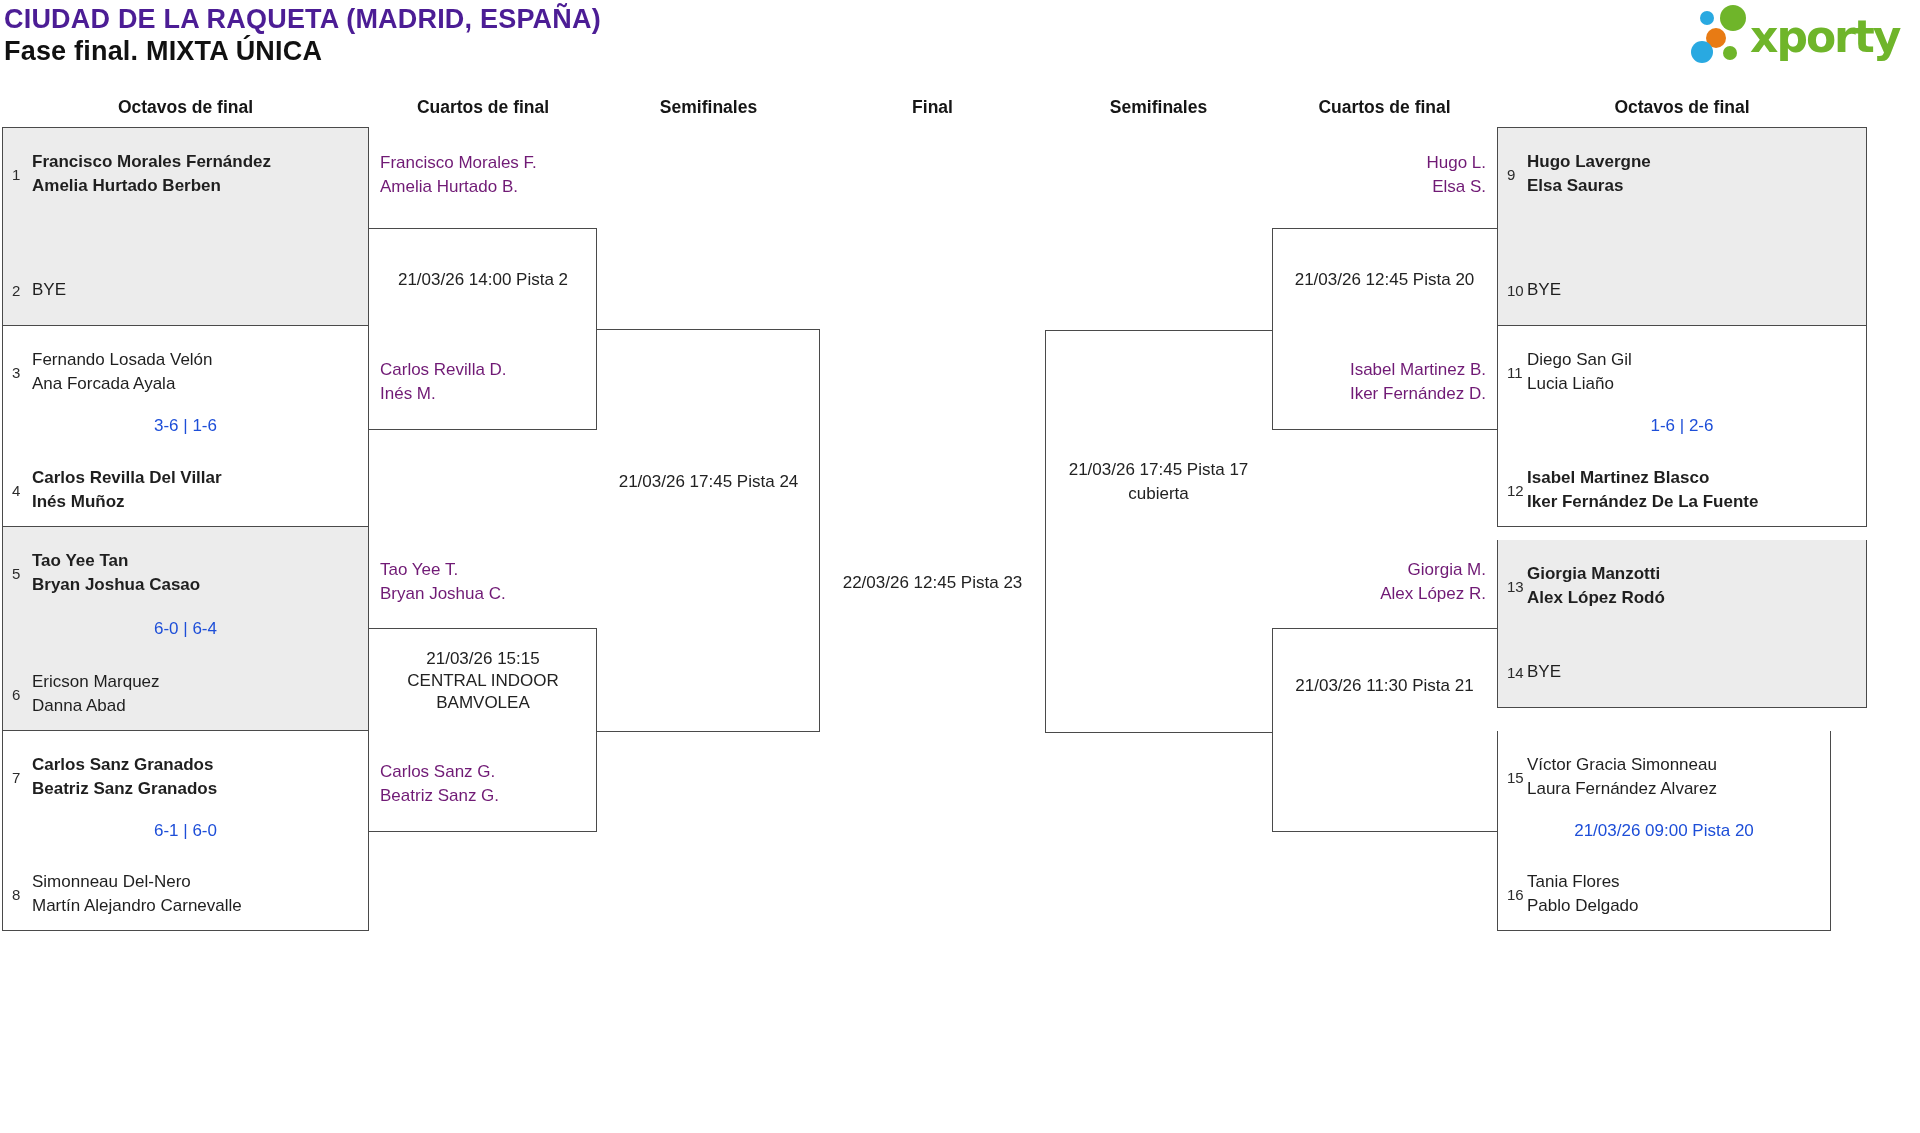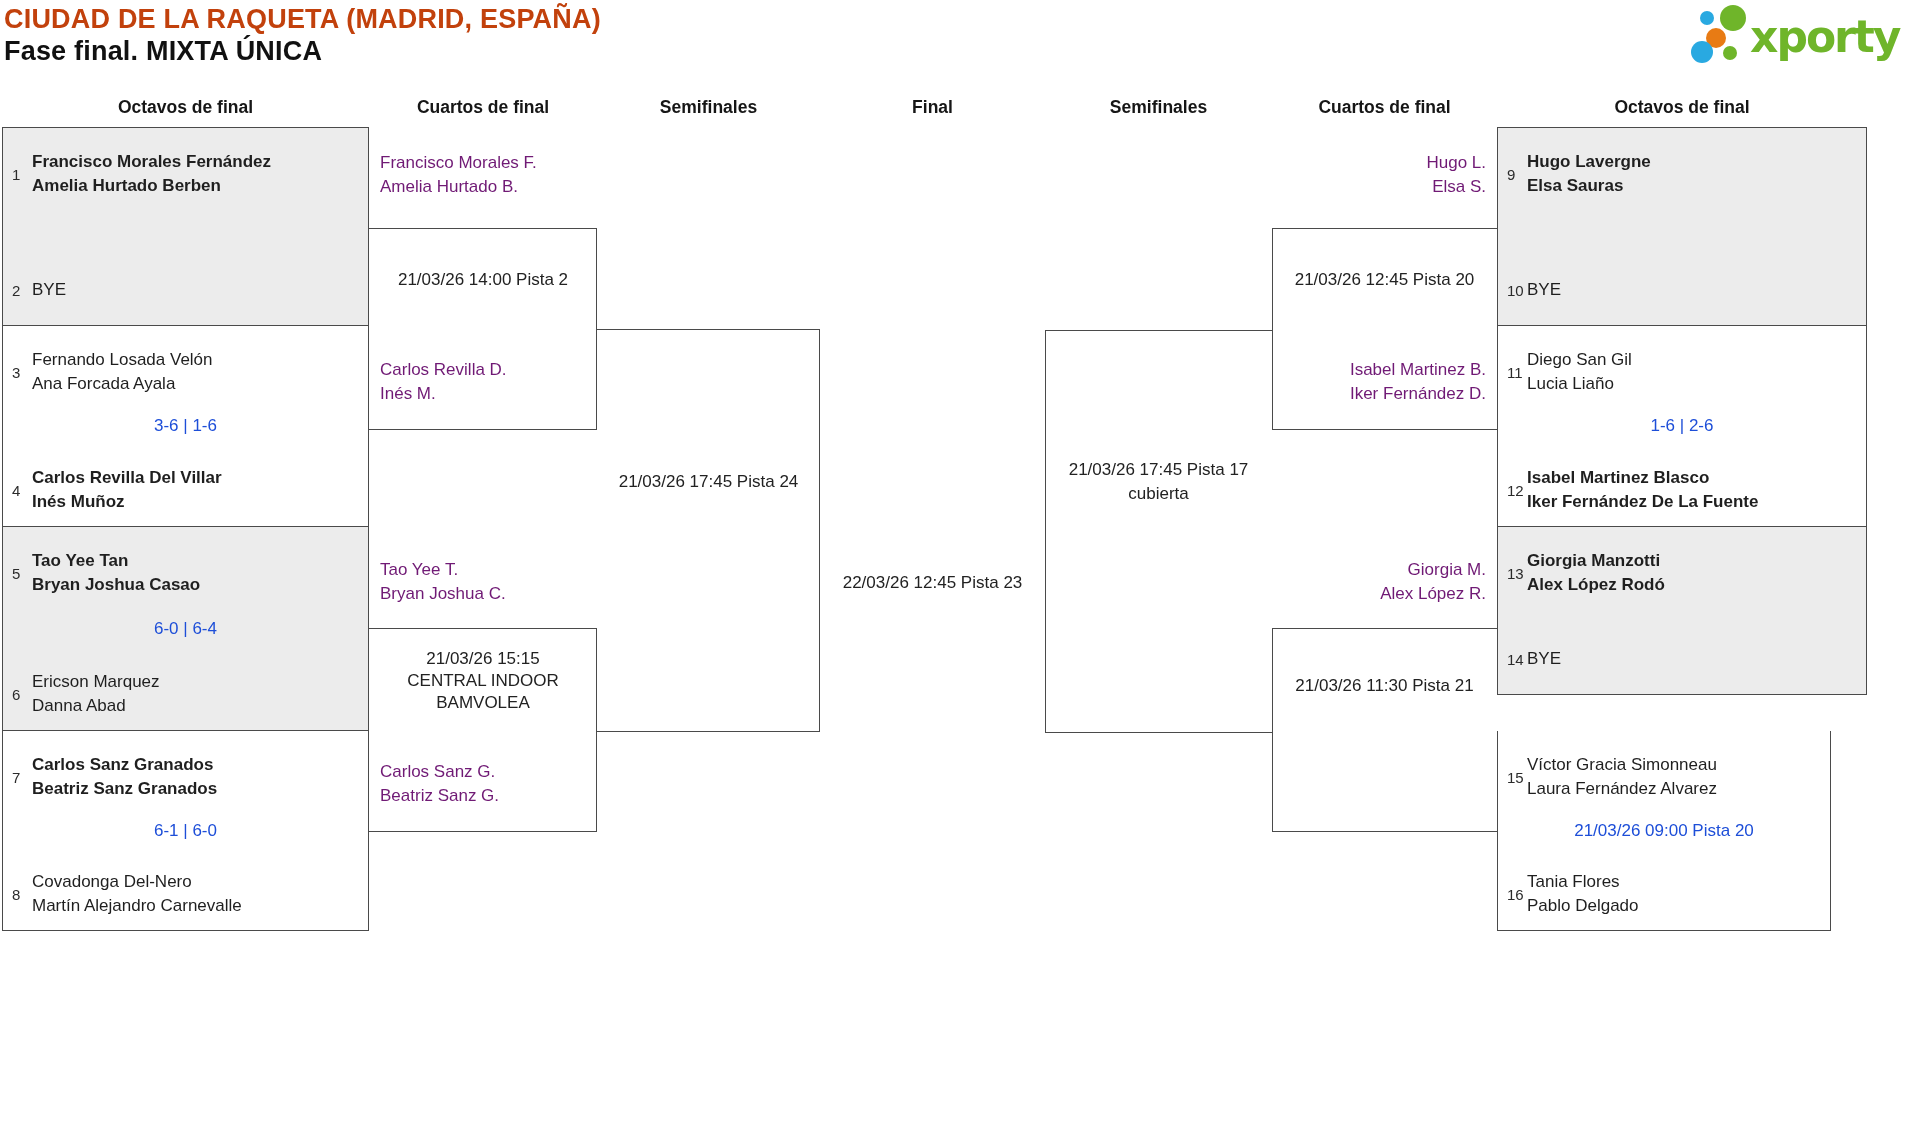--- a/index.html
+++ b/index.html
@@ -3,21 +3,21 @@
 <meta charset="utf-8">
 <style>
   html,body{margin:0;padding:0;background:#ffffff;}
   body{
     width:1920px;height:1133px;position:relative;overflow:hidden;
     font-family:"Liberation Sans","DejaVu Sans",sans-serif;
     color:#1f1f1f;-webkit-font-smoothing:antialiased;
   }
   .abs{position:absolute;}
   
-  .title{left:4px;top:3px;font-size:27px;font-weight:600;line-height:32px;letter-spacing:.2px;color:#c2410c;}
+  .title{left:4px;top:3px;font-size:27px;font-weight:600;line-height:32px;letter-spacing:.2px;color:#4c1d95;}
   .subtitle{left:4px;top:35px;font-size:27px;font-weight:600;line-height:32px;letter-spacing:.2px;color:#111;}
   .logo{left:1686px;top:2px;width:234px;height:66px;display:block;cursor:pointer;}
   
   .round-header{top:96px;height:22px;line-height:22px;text-align:center;font-size:17.5px;font-weight:600;color:#161616;}
   
   .obox{border:1.5px solid #4a4a4a;box-sizing:border-box;background:#fff;}
   .obox.no-top{border-top:none;}
   .obox.shaded{background:#ececec;}
   .row{position:absolute;left:0;right:0;display:flex;align-items:center;}
   .row-top{top:22px;}
@@ -121,21 +121,21 @@
     <span class="seed">7</span>
     <div class="names">
         <div class="nm">Carlos Sanz Granados</div>
                        <div class="nm">Beatriz Sanz Granados</div>
       </div>
   </div>
   <div class="mid">6-1 | 6-0</div>
   <div class="row row-bottom">
     <span class="seed">8</span>
     <div class="names">
-        <div class="nm">Covadonga Del-Nero</div>
+        <div class="nm">Simonneau Del-Nero</div>
                        <div class="nm">Martín Alejandro Carnevalle</div>
       </div>
   </div>
 </div>
 
 <div class="abs obox shaded" style="left:1497px;top:127px;width:370px;height:199px;">
   <div class="row row-top bold">
     <span class="seed">9</span>
     <div class="names">
         <div class="nm">Hugo Lavergne</div>
@@ -161,21 +161,21 @@
   <div class="mid">1-6 | 2-6</div>
   <div class="row row-bottom bold">
     <span class="seed">12</span>
     <div class="names">
         <div class="nm">Isabel Martinez Blasco</div>
                        <div class="nm">Iker Fernández De La Fuente</div>
       </div>
   </div>
 </div>
 
-<div class="abs obox shaded no-top" style="left:1497px;top:527px;width:370px;height:168px;">
+<div class="abs obox shaded no-top" style="left:1497px;top:540px;width:370px;height:168px;">
   <div class="row row-top bold">
     <span class="seed">13</span>
     <div class="names">
         <div class="nm">Giorgia Manzotti</div>
                        <div class="nm">Alex López Rodó</div>
       </div>
   </div>
   <div class="row row-bye">
     <span class="seed">14</span>
     <div class="names">

